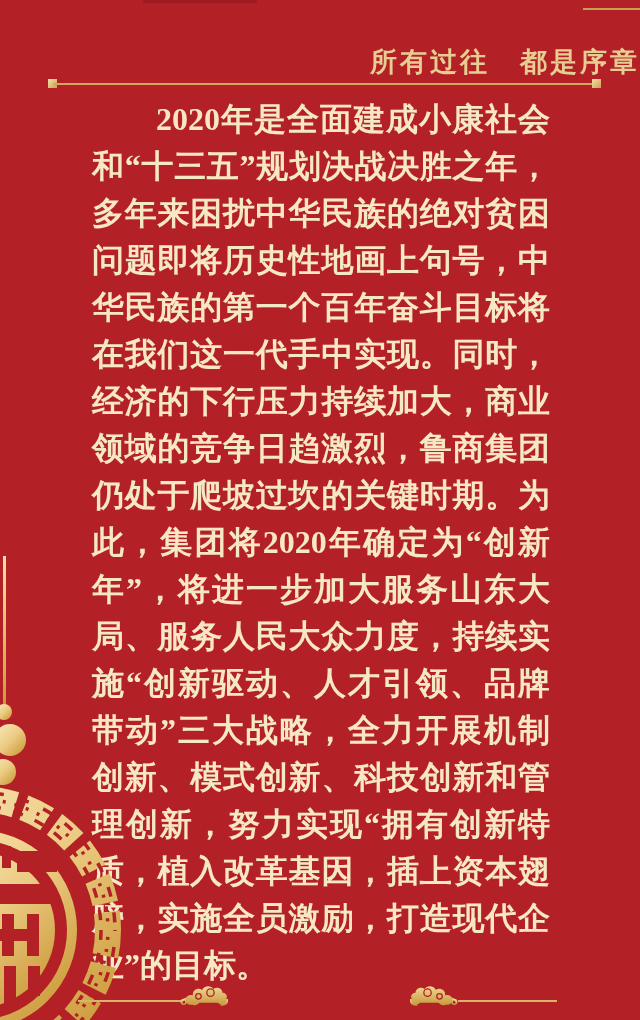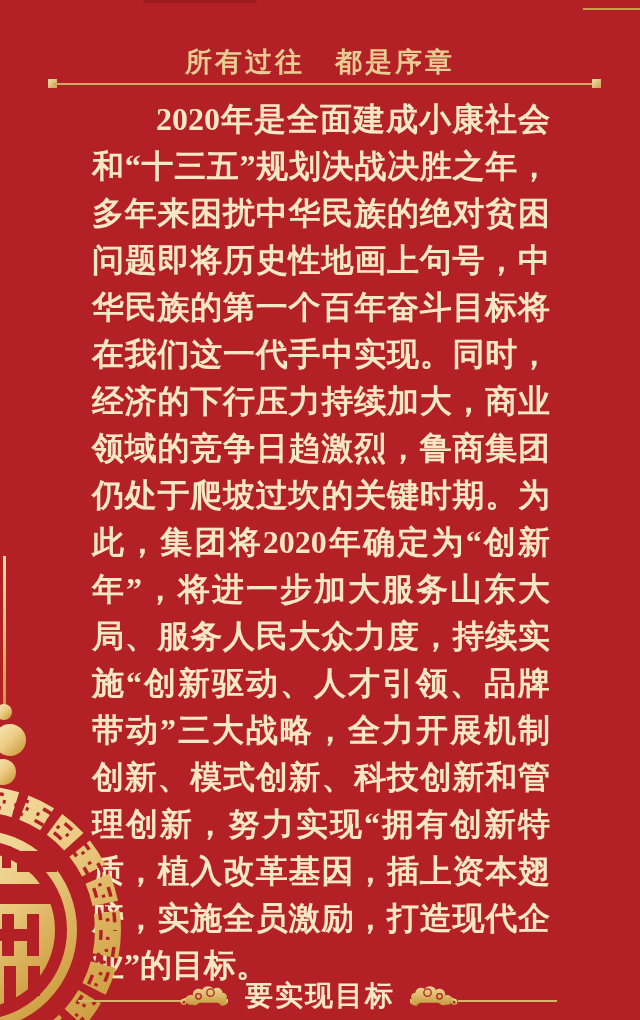--- a/index.html
+++ b/index.html
@@ -6,21 +6,21 @@
   .page{
     position:relative;width:640px;height:1020px;margin:0 auto;
     background:#b32025;overflow:hidden;
     font-family:"Liberation Serif","DejaVu Serif",serif;
   }
   
   .top-strip{position:absolute;left:143px;top:0;width:114px;height:3px;background:#9e1c20;}
   .top-right-line{position:absolute;top:8px;left:583px;right:0;height:2px;background:#c7a14e;}
   
   .header-title{
-    position:absolute;top:44px;left:0;right:0;text-align:center;
+    position:absolute;top:44px;left:0;right:0;text-align:right;
     color:#e8cd92;font-size:27px;font-weight:700;letter-spacing:3px;
   }
   .divider{position:absolute;top:79px;left:48px;right:39px;height:9px;}
   .divider-line{position:absolute;top:4px;left:5px;right:5px;height:2px;background:#cfa95e;}
   .endcap{position:absolute;top:0;width:9px;height:9px;background:linear-gradient(135deg,#f3dfa8,#cfa052);}
   .endcap.left{left:0;} .endcap.right{right:0;}
   
   .article{
     position:absolute;top:96px;left:92px;width:458px;
     color:#f6e8c4;font-size:32px;line-height:47px;
@@ -112,21 +112,20 @@
       </linearGradient>
     </defs>
     <path d="M1 26 c3 -5 8 -6 11 -3" fill="none" stroke="url(#cg)" stroke-width="2"></path>
     <circle cx="4" cy="25" r="2.5" fill="none" stroke="url(#cg)" stroke-width="1.6"></circle>
     <path d="M14 28 c-5 1 -9 -2 -8 -6 c1 -4 5 -5 8 -4 c-1 -6 6 -9 10 -6 c2 -5 10 -5 12 -1 c5 -3 10 0 10 4 c4 0 6 4 4 7 c3 3 0 6 -4 6 c-3 0 -5 -2 -5 -2 l-20 0 c-2 3 -6 3 -7 2 z" fill="url(#cg)"></path>
     <path d="M44 28 c5 1 8 -2 7 -6" fill="none" stroke="url(#cg)" stroke-width="2"></path>
     <circle cx="20" cy="19" r="3" fill="none" stroke="#b32025" stroke-width="1.4"></circle>
     <circle cx="33" cy="15" r="4" fill="none" stroke="#b32025" stroke-width="1.4"></circle>
   </svg>
 
-  <div class="footer-title">要实现目标</div>
 
   <svg class="cloud right" viewBox="0 0 52 34" xmlns="http://www.w3.org/2000/svg">
     <path d="M1 26 c3 -5 8 -6 11 -3" fill="none" stroke="url(#cg)" stroke-width="2"></path>
     <circle cx="4" cy="25" r="2.5" fill="none" stroke="url(#cg)" stroke-width="1.6"></circle>
     <path d="M14 28 c-5 1 -9 -2 -8 -6 c1 -4 5 -5 8 -4 c-1 -6 6 -9 10 -6 c2 -5 10 -5 12 -1 c5 -3 10 0 10 4 c4 0 6 4 4 7 c3 3 0 6 -4 6 c-3 0 -5 -2 -5 -2 l-20 0 c-2 3 -6 3 -7 2 z" fill="url(#cg)"></path>
     <path d="M44 28 c5 1 8 -2 7 -6" fill="none" stroke="url(#cg)" stroke-width="2"></path>
     <circle cx="20" cy="19" r="3" fill="none" stroke="#b32025" stroke-width="1.4"></circle>
     <circle cx="33" cy="15" r="4" fill="none" stroke="#b32025" stroke-width="1.4"></circle>
   </svg>
   <div class="footer-line right"></div>

